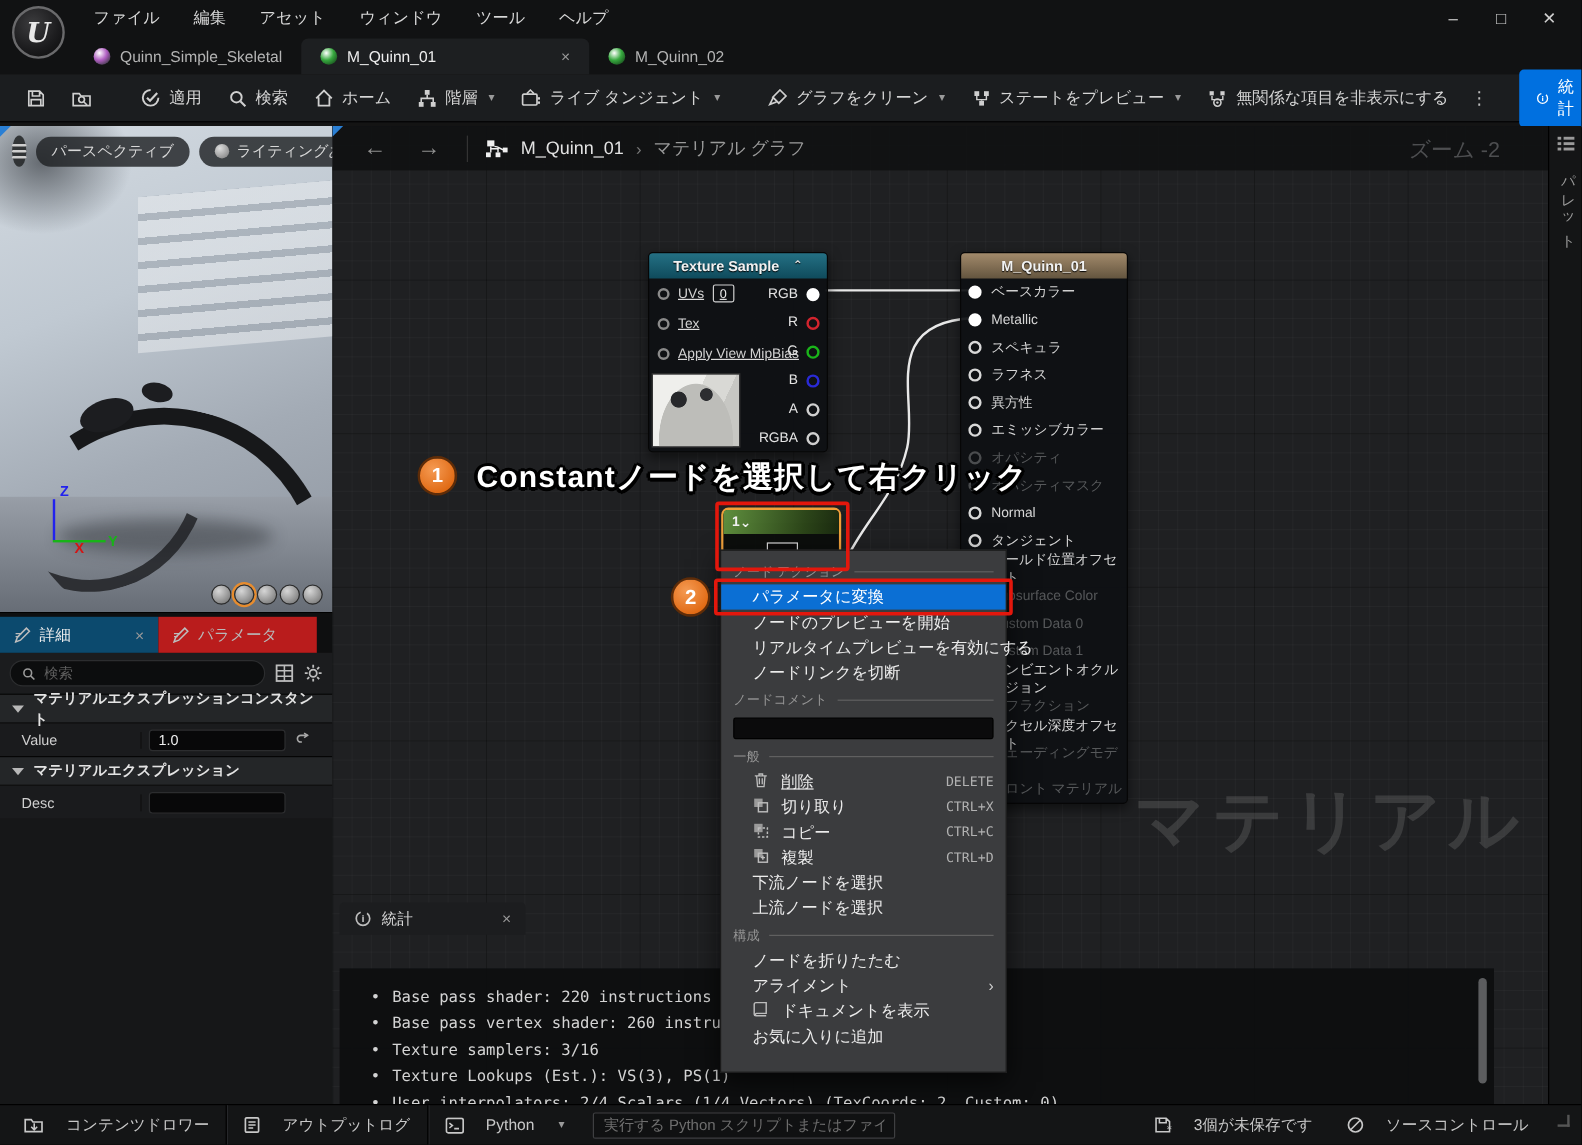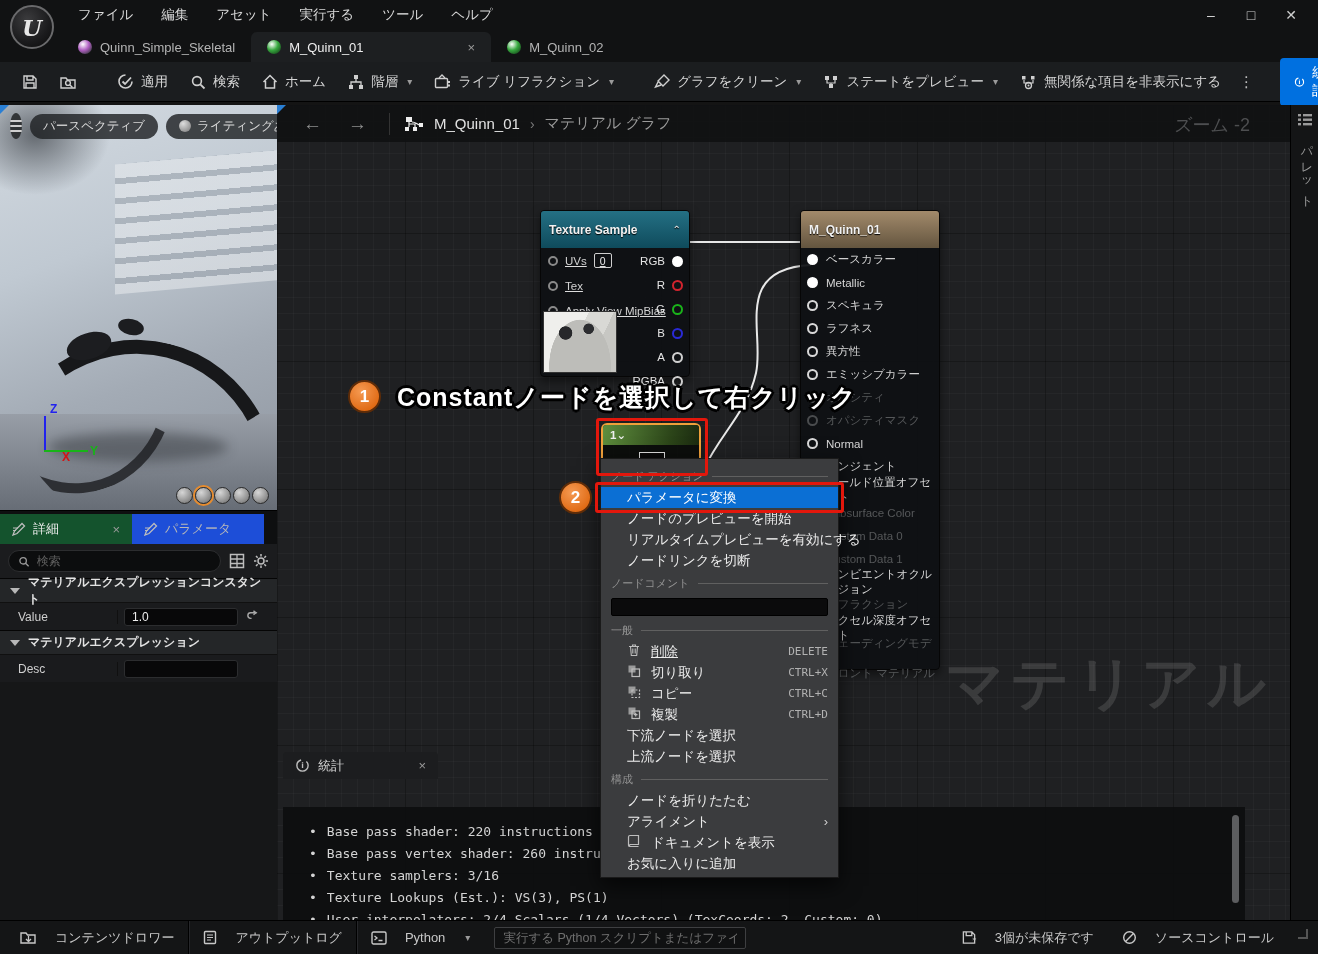--- a/index.html
+++ b/index.html
@@ -62,22 +62,22 @@
   .gz-lz { position:absolute; left:14px; bottom:44px; color:#2222ee; }
   .gz-lx { position:absolute; left:26px; bottom:-4px; color:#d41414; }
   .gz-ly { position:absolute; left:54px; bottom:2px; color:#18b418; }
   .vp-shapes { position:absolute; right:8px; bottom:6px; display:flex; gap:2px; z-index:7; }
   .shape-btn { width:17px; height:17px; border-radius:50%; background:radial-gradient(circle at 35% 30%, #d6d6d6, #8a8a8a 70%, #5f5f5f); border:1px solid #2a2a2a; }
   .shape-btn.sel { box-shadow:0 0 0 2px #e78c2e; }
 
   
   .details { position:absolute; left:0; top:510px; width:277px; height:410px; background:#161718; border-top:1px solid #000; }
   .dt-tabs { display:flex; height:33px; background:#0e0f10; align-items:flex-end; }
-  .dt-tab { display:flex; align-items:center; gap:7px; padding:7px 12px; font-size:13px; color:#b8b8b8; background:#1d4ed8; height:30px; min-width:132px; }
-  .dt-tab.active { background:#14532d; color:#eee; }
+  .dt-tab { display:flex; align-items:center; gap:7px; padding:7px 12px; font-size:13px; color:#b8b8b8; background:#b91c1c; height:30px; min-width:132px; }
+  .dt-tab.active { background:#0c4a6e; color:#eee; }
   .dt-tab .tab-close { padding-left:24px; }
   .dt-search-row { display:flex; align-items:center; gap:8px; padding:6px 8px; background:#1b1c1e; }
   .dt-search { flex:1; display:flex; align-items:center; gap:7px; background:#0c0d0e; border:1px solid #2c2d2f; border-radius:11px; height:22px; padding:0 9px; }
   .dt-search input { background:transparent; border:0; outline:0; color:#ddd; font-size:12px; width:100%; }
   .dt-search input::placeholder { color:#5f5f5f; }
   .dt-cat { display:flex; align-items:center; gap:8px; height:24px; background:#242628; border-top:1px solid #050505; padding:0 10px; font-size:12px; font-weight:bold; color:#e4e4e4; }
   .dt-caret { width:0; height:0; border-left:5px solid transparent; border-right:5px solid transparent; border-top:6px solid #b8b8b8; }
   .dt-row { display:flex; align-items:center; height:28px; background:#1a1b1d; border-top:1px solid #101010; font-size:12px; color:#cfcfcf; }
   .dt-row .lbl { width:118px; padding-left:18px; border-right:1px solid #101010; }
   .dt-input { width:114px; height:18px; background:#080809; border:1px solid #2c2d2f; border-radius:3px; color:#eee; font-size:12px; padding:0 7px; margin-left:6px; }
@@ -99,21 +99,21 @@
   .g-hsep { width:1px; height:22px; background:#333; margin:0 4px; }
   .g-crumb-asset { color:#e2e2e2; font-size:15px; }
   .g-crumb-sep { color:#7a7a7a; font-size:14px; }
   .g-crumb-page { color:#9a9a9a; font-size:15px; }
   .g-zoom { position:absolute; right:40px; top:8px; color:#4d4e50; font-size:18px; z-index:21; }
   .g-watermark { position:absolute; right:18px; top:540px; font-size:58px; font-weight:bold; color:#9a9a9a; opacity:.22; letter-spacing:6px; z-index:1; }
   svg.wires { position:absolute; left:0; top:0; z-index:5; pointer-events:none; }
 
   
   .node { position:absolute; z-index:10; border:1px solid #060606; border-radius:4px; box-shadow:0 4px 10px rgba(0,0,0,.5); background:rgba(14,16,19,.93); }
-  .node-head { height:37px; display:flex; align-items:center; padding:0 8px; border-radius:3px 3px 0 0; font-size:12px; font-weight:bold; color:#f2f2f2; text-shadow:0 1px 1px #000; }
+  .node-head { height:21px; display:flex; align-items:center; padding:0 20px; border-radius:3px 3px 0 0; font-size:12px; font-weight:bold; color:#f2f2f2; text-shadow:0 1px 1px #000;justify-content:center; }
   .tex-head { background:linear-gradient(#247084,#0f4b5c); }
   .mat-head { background:linear-gradient(#a28a6b,#64553f); }
   .node-head .nh-chev { margin-left:auto; color:#dcdcdc; font-size:10px; }
   .pin { width:11px; height:11px; border-radius:50%; border:2px solid #d8d8d8; flex:0 0 auto; }
   .pin.filled { background:#fff; border-color:#fff; }
   .pin.dis { border-color:#4a4c4e; }
   .tex-cols { position:relative;text-decoration:underline; }
   .tex-in-row { display:flex; align-items:center; gap:7px; height:25px; padding-left:7px; font-size:11.5px; color:#d2d2d2; }
   .tex-in-row .pin { width:10px; height:10px; border-color:#8a8a8a; }
   .uv-box { border:1px solid #cfcfcf; border-radius:2px; font-size:10.5px; color:#eee; padding:0 5px; height:15px; line-height:14px; }
@@ -137,21 +137,21 @@
 
   
   .step-circle { position:absolute; width:33px; height:33px; border-radius:50%; z-index:45;
     background:radial-gradient(circle at 38% 32%, #f59a52, #e06a14 75%); border:2px solid #5e2c08;
     display:flex; align-items:center; justify-content:center; color:#fff; font-size:17px; font-weight:bold; }
   .anno-text { position:absolute; z-index:45; font-size:25px; font-weight:bold; color:#fff; white-space:nowrap; letter-spacing:1px;
     text-shadow:-2px -2px 0 #000,2px -2px 0 #000,-2px 2px 0 #000,2px 2px 0 #000,0 3px 0 #000,0 -3px 0 #000,3px 0 0 #000,-3px 0 0 #000; }
 
   
   .ctx-menu { position:absolute; left:323px; top:353px; width:239px; z-index:30; background:#3b3c3e; border:1px solid #1a1a1a;
-    box-shadow:0 8px 20px rgba(0,0,0,.65); padding:5px 0 3px; overflow:visible; }
+    box-shadow:0 8px 20px rgba(0,0,0,.65); padding:5px 0 19px; overflow:visible; }
   .cm-header { display:flex; align-items:center; color:#949494; font-size:11px; padding:5px 10px 3px; }
   .cm-header::after { content:""; flex:1; height:1px; background:#606060; margin-left:8px; }
   .cm-item { position:relative; display:flex; align-items:center; height:21px; padding:0 10px 0 26px; font-size:13.5px; color:#ececec; white-space:nowrap; }
   .cm-item.has-icon { padding-left:26px; }
   .cm-item .cm-ic { position:absolute; left:26px; top:3px; }
   .cm-item.highlight { background:#0b6fd4; color:#fff; }
   .cm-shortcut { margin-left:auto; color:#b2b2b2; font-size:11px; font-family:"DejaVu Sans Mono",monospace; }
   .cm-sub { margin-left:auto; color:#cfcfcf; font-size:13px; }
   .cm-input { margin:4px 10px 2px; height:18px; background:#0b0b0c; border:1px solid #000; border-radius:2px; }
   .cm-item .item-redbox { position:absolute; left:-6px; top:-5px; right:-6px; bottom:-5px; border:3px solid #e3170c; border-radius:3px; z-index:41; }
@@ -185,21 +185,21 @@
 <body>
 
 <div id="app">
 
   <div class="titlebar">
     <div class="ue-logo">U</div>
     <div class="menubar" id="menubar">
         <div class="menu-item">ファイル</div>
         <div class="menu-item">編集</div>
         <div class="menu-item">アセット</div>
-        <div class="menu-item">実行する</div>
+        <div class="menu-item">ウィンドウ</div>
         <div class="menu-item">ツール</div>
         <div class="menu-item">ヘルプ</div>
       </div>
     <div class="win-controls">
       <div class="win-btn">–</div>
       <div class="win-btn">□</div>
       <div class="win-btn">✕</div>
     </div>
   </div>
 
@@ -263,21 +263,21 @@
       <span>階層</span>
       <span class="tb-chev">▾</span>
     </div>
     <div class="tb-btn">
       <svg class="ic" width="17" height="16" viewBox="0 0 17 16">
           <rect x="1.5" y="4.5" width="12" height="9" rx="1" fill="none" stroke="#cfcfcf" stroke-width="1.4"></rect>
           <path d="M5 4L8 1l3 3" fill="none" stroke="#cfcfcf" stroke-width="1.3"></path>
           <rect x="14" y="7" width="2" height="2" fill="#cfcfcf"></rect>
           <rect x="14" y="10.5" width="2" height="2" fill="#cfcfcf"></rect>
         </svg>
-      <span>ライブ リフラクション</span>
+      <span>ライブ タンジェント</span>
       <span class="tb-chev">▾</span>
     </div>
     <div class="tb-sep"></div>
     <div class="tb-btn">
       <svg class="ic" width="16" height="16" viewBox="0 0 16 16">
           <path d="M10 1l5 5-6 6-5-5z M4 8l-2.5 5L7 11" fill="none" stroke="#cfcfcf" stroke-width="1.4"></path>
         </svg>
       <span>グラフをクリーン</span>
       <span class="tb-chev">▾</span>
     </div>

